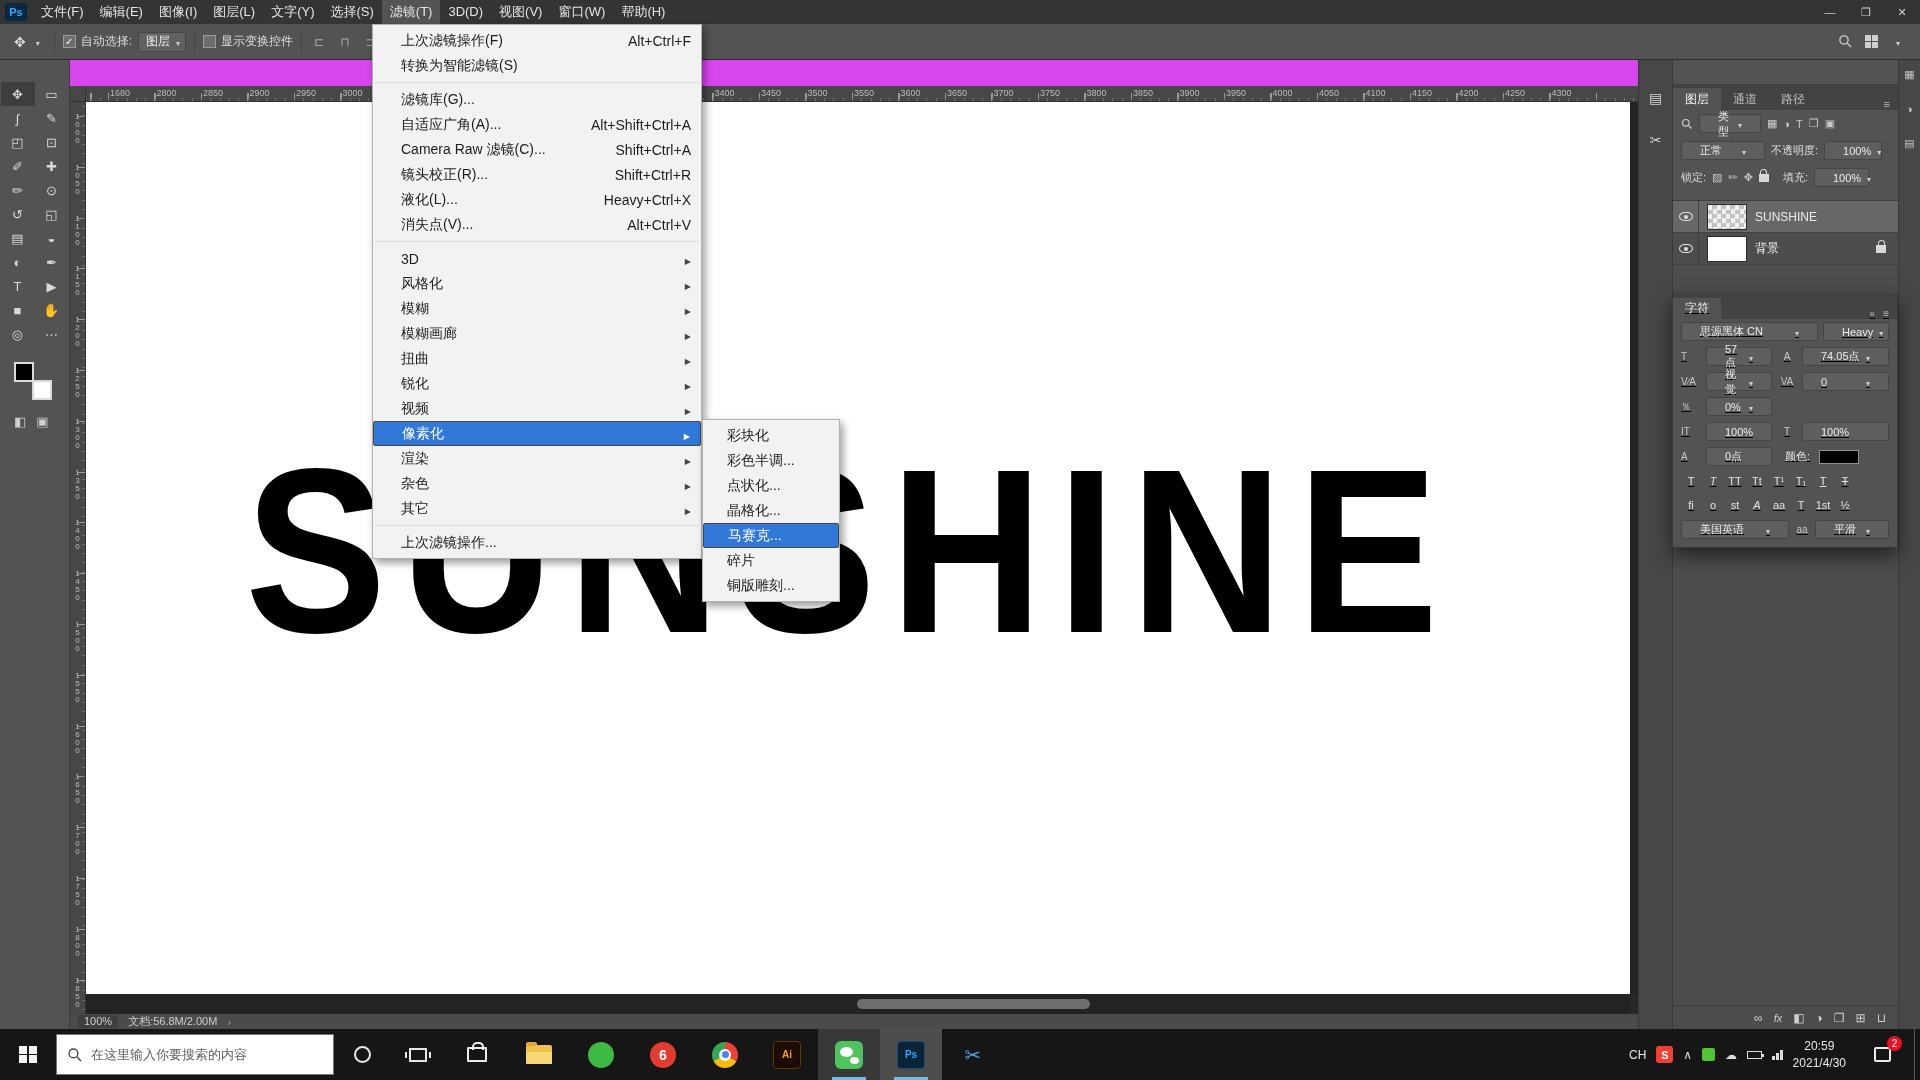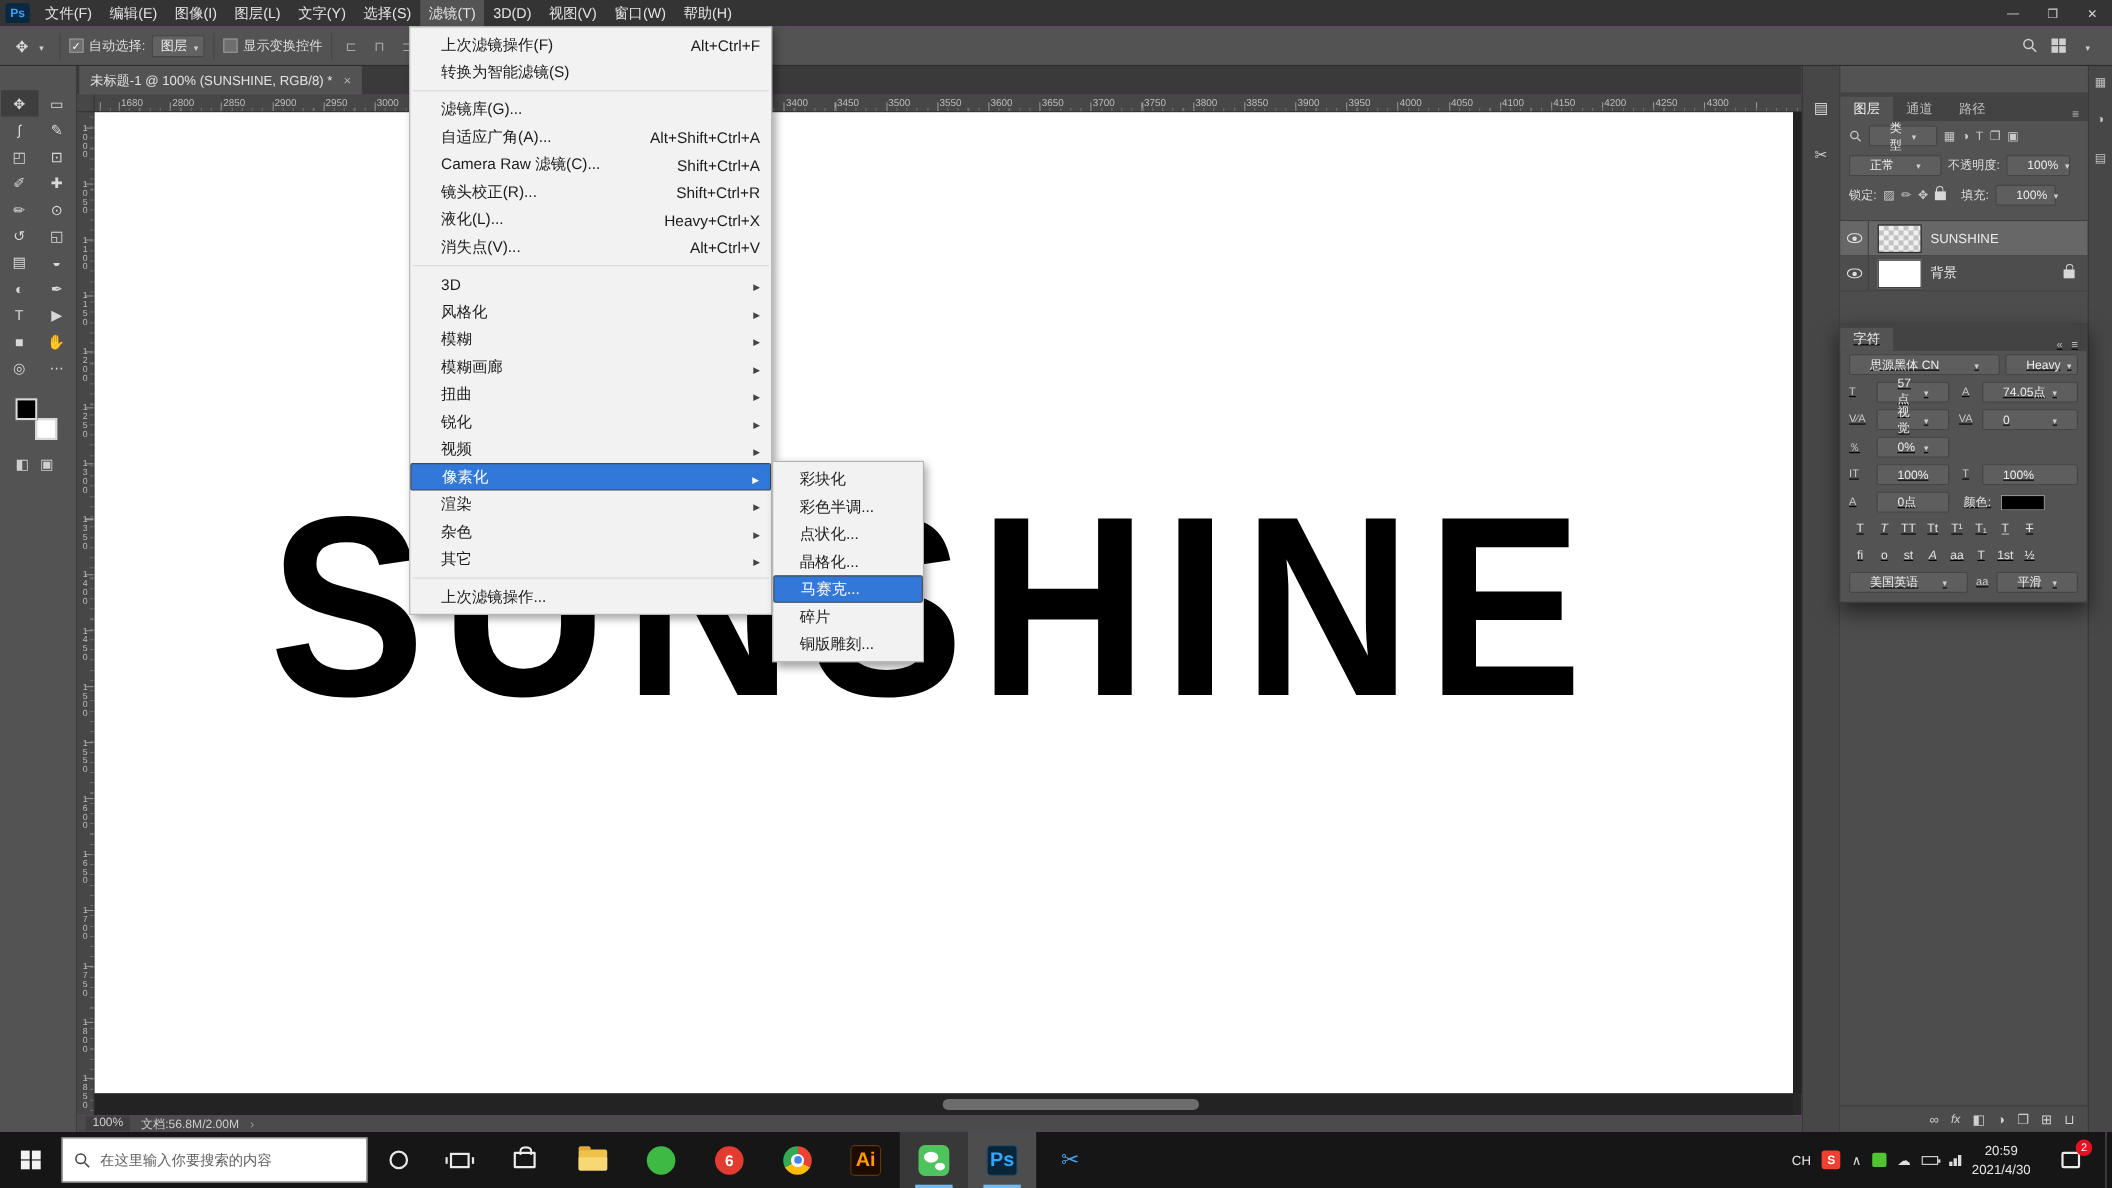--- a/index.html
+++ b/index.html
@@ -139,21 +139,21 @@
   .bag { position:relative; width:20px; height:15px; border:2px solid #ececec; border-radius:1px; }
   .bag::before { content:""; position:absolute; left:3px; top:-7px; width:8px; height:6px; border:2px solid #ececec; border-bottom:none; border-radius:5px 5px 0 0; }
   .folder { position:relative; width:26px; height:19px; background:#f0c14b; border-radius:2px; }
   .folder::before { content:""; position:absolute; left:0; top:-3px; width:11px; height:4px; background:#e0a93c; border-radius:2px 2px 0 0; }
   .folder::after { content:""; position:absolute; left:0; bottom:0; width:26px; height:12px; background:#f8d775; border-radius:1px; }
   .circ { width:26px; height:26px; border-radius:50%; display:flex; align-items:center; justify-content:center; color:#fff; font-weight:bold; font-size:14px; }
   .greenc { background:#3eb943; } .redc { background:#e23c31; }
   .chromec { position:relative; width:26px; height:26px; border-radius:50%; background:conic-gradient(#ea4335 0 120deg,#fbbc05 0 240deg,#34a853 0 360deg); }
   .chromec::before { content:""; position:absolute; left:7px; top:7px; width:12px; height:12px; border-radius:50%; background:#fff; }
   .chromec::after { content:""; position:absolute; left:9.5px; top:9.5px; width:7px; height:7px; border-radius:50%; background:#4285f4; }
-  .sqapp { width:28px; height:28px; border-radius:4px; display:flex; align-items:center; justify-content:center; font-weight:bold; font-size:18px; }
+  .sqapp { width:28px; height:28px; border-radius:4px; display:flex; align-items:center; justify-content:center; font-weight:bold; font-size:10px; }
   .ai { background:#1c0b00; color:#ff9a00; border:1px solid #5b3a00; }
   .ps { background:#0a2438; color:#31a8ff; border:1px solid #1c4a6e; }
   .wechat { position:relative; width:28px; height:28px; border-radius:6px; background:#4fc35d; }
   .wechat::before { content:""; position:absolute; left:5px; top:6px; width:13px; height:10px; background:#fff; border-radius:50%; }
   .wechat::after { content:""; position:absolute; right:4px; bottom:5px; width:9px; height:7px; background:#fff; border-radius:50%; }
   .clipapp { color:#4aa3e8; font-size:20px; }
   .trayspacer { flex:1; }
   .tray { display:flex; align-items:center; gap:10px; color:#e8e8e8; font-size:12px; padding-right:6px; }
   .sogou { width:17px; height:17px; border-radius:3px; background:#f23f30; color:#fff; font-size:11px; font-weight:bold; display:flex; align-items:center; justify-content:center; }
   .trayic { color:#dedede; font-size:12px; }
@@ -238,26 +238,20 @@
       <span class="gridicon">
           <span></span>
           <span></span>
           <span></span>
           <span></span>
         </span>
       <span class="caret"></span>
     </span>
   </div>
 
-  <div class="tabbar">
-    <div class="doctab">
-      <span>未标题-1 @ 100% (SUNSHINE, RGB/8) *</span>
-      <span class="x">×</span>
-    </div>
-  </div>
 
   <div class="toolspanel">
     <div class="toolgrid">
       <span class="tool active">✥</span>
       <span class="tool">▭</span>
       <span class="tool">ʃ</span>
       <span class="tool">✎</span>
       <span class="tool">◰</span>
       <span class="tool">⊡</span>
       <span class="tool">✐</span>

